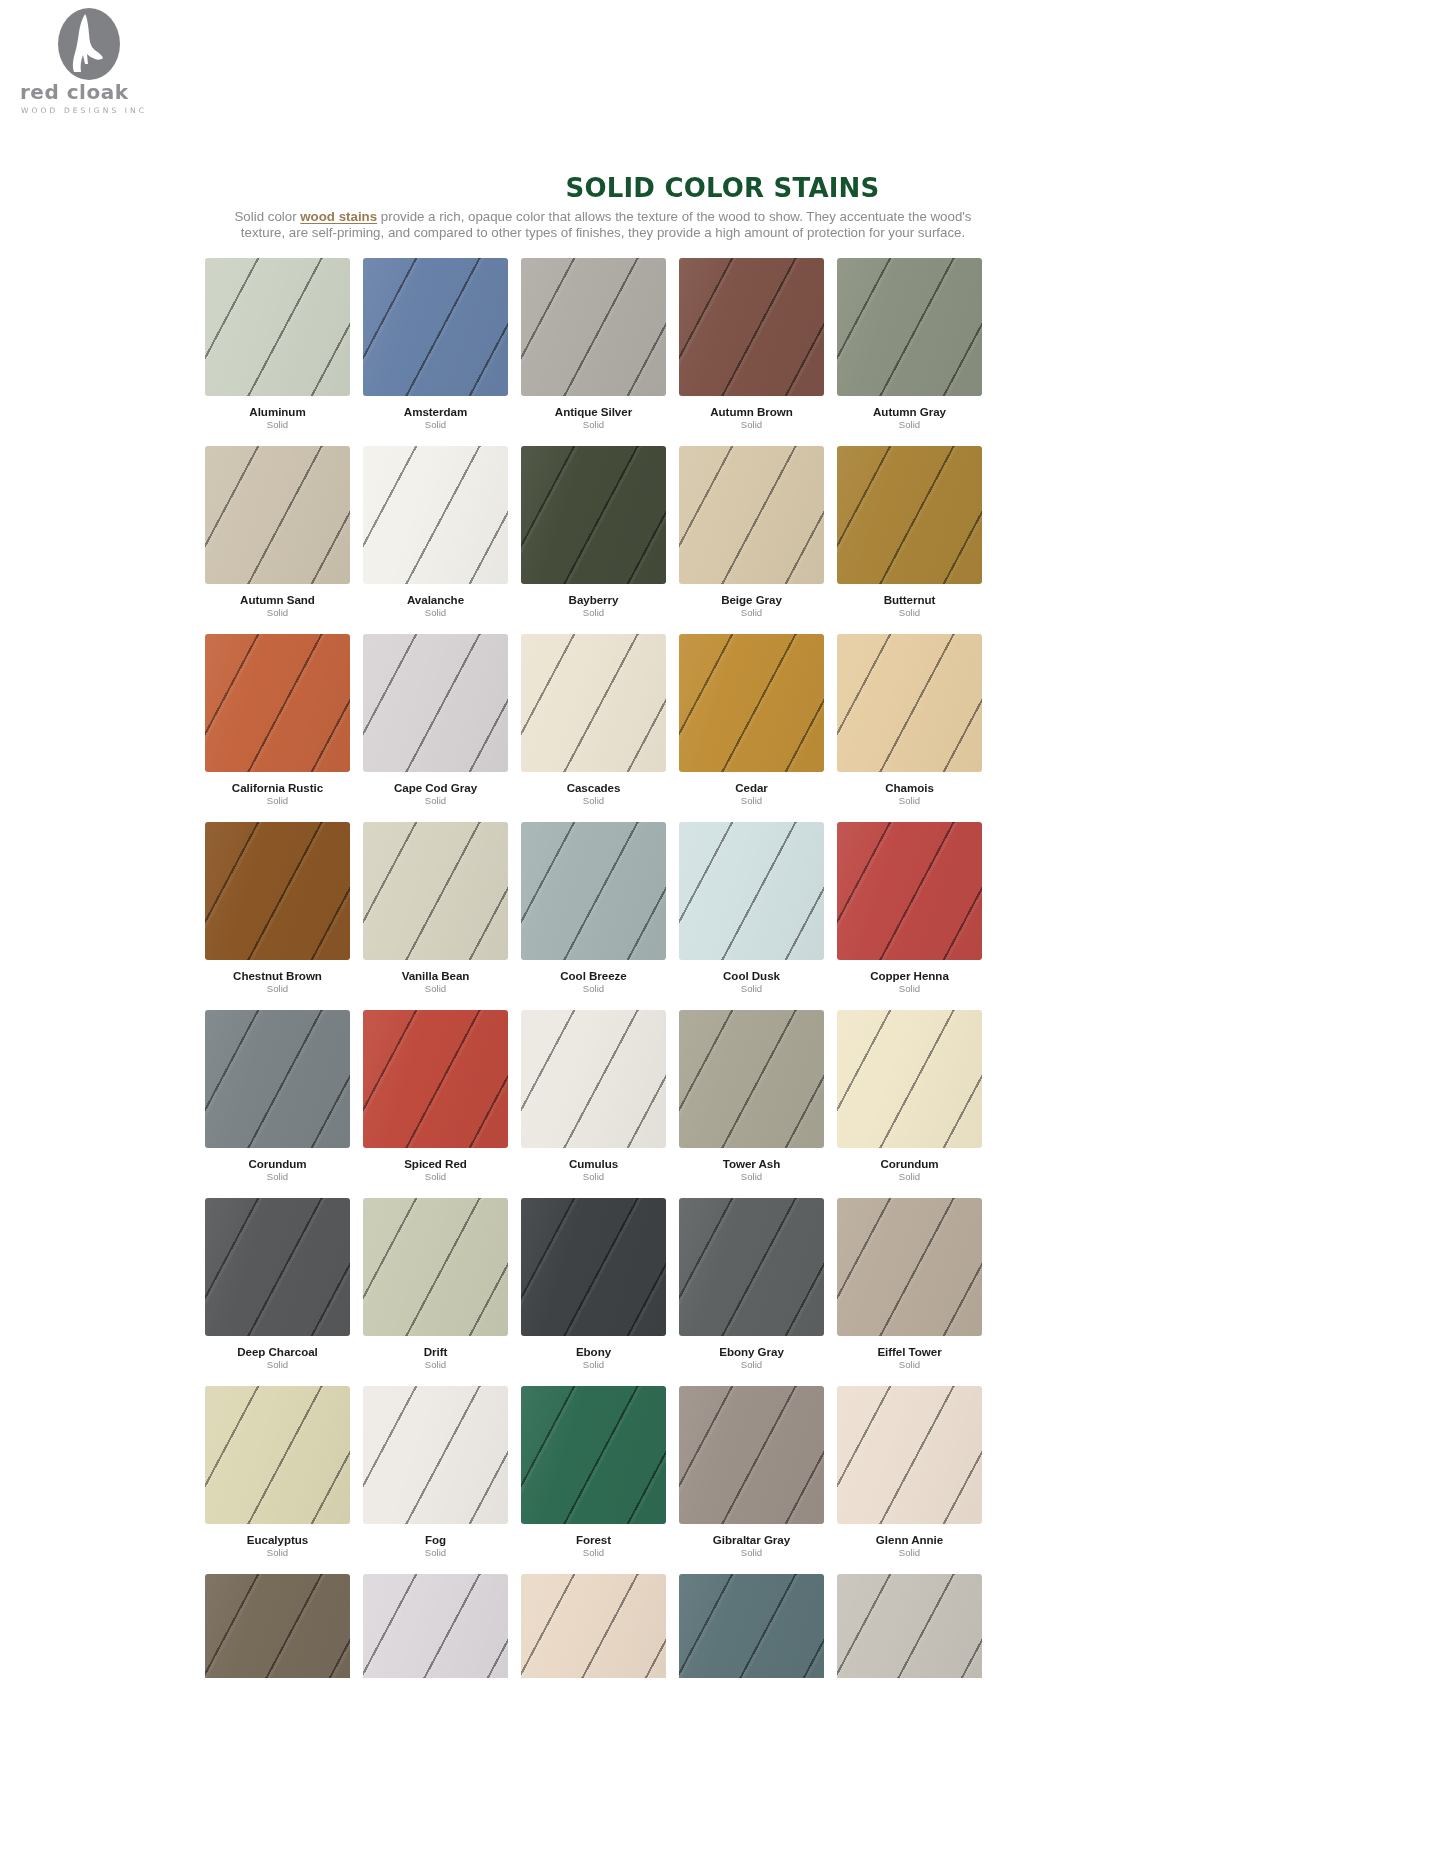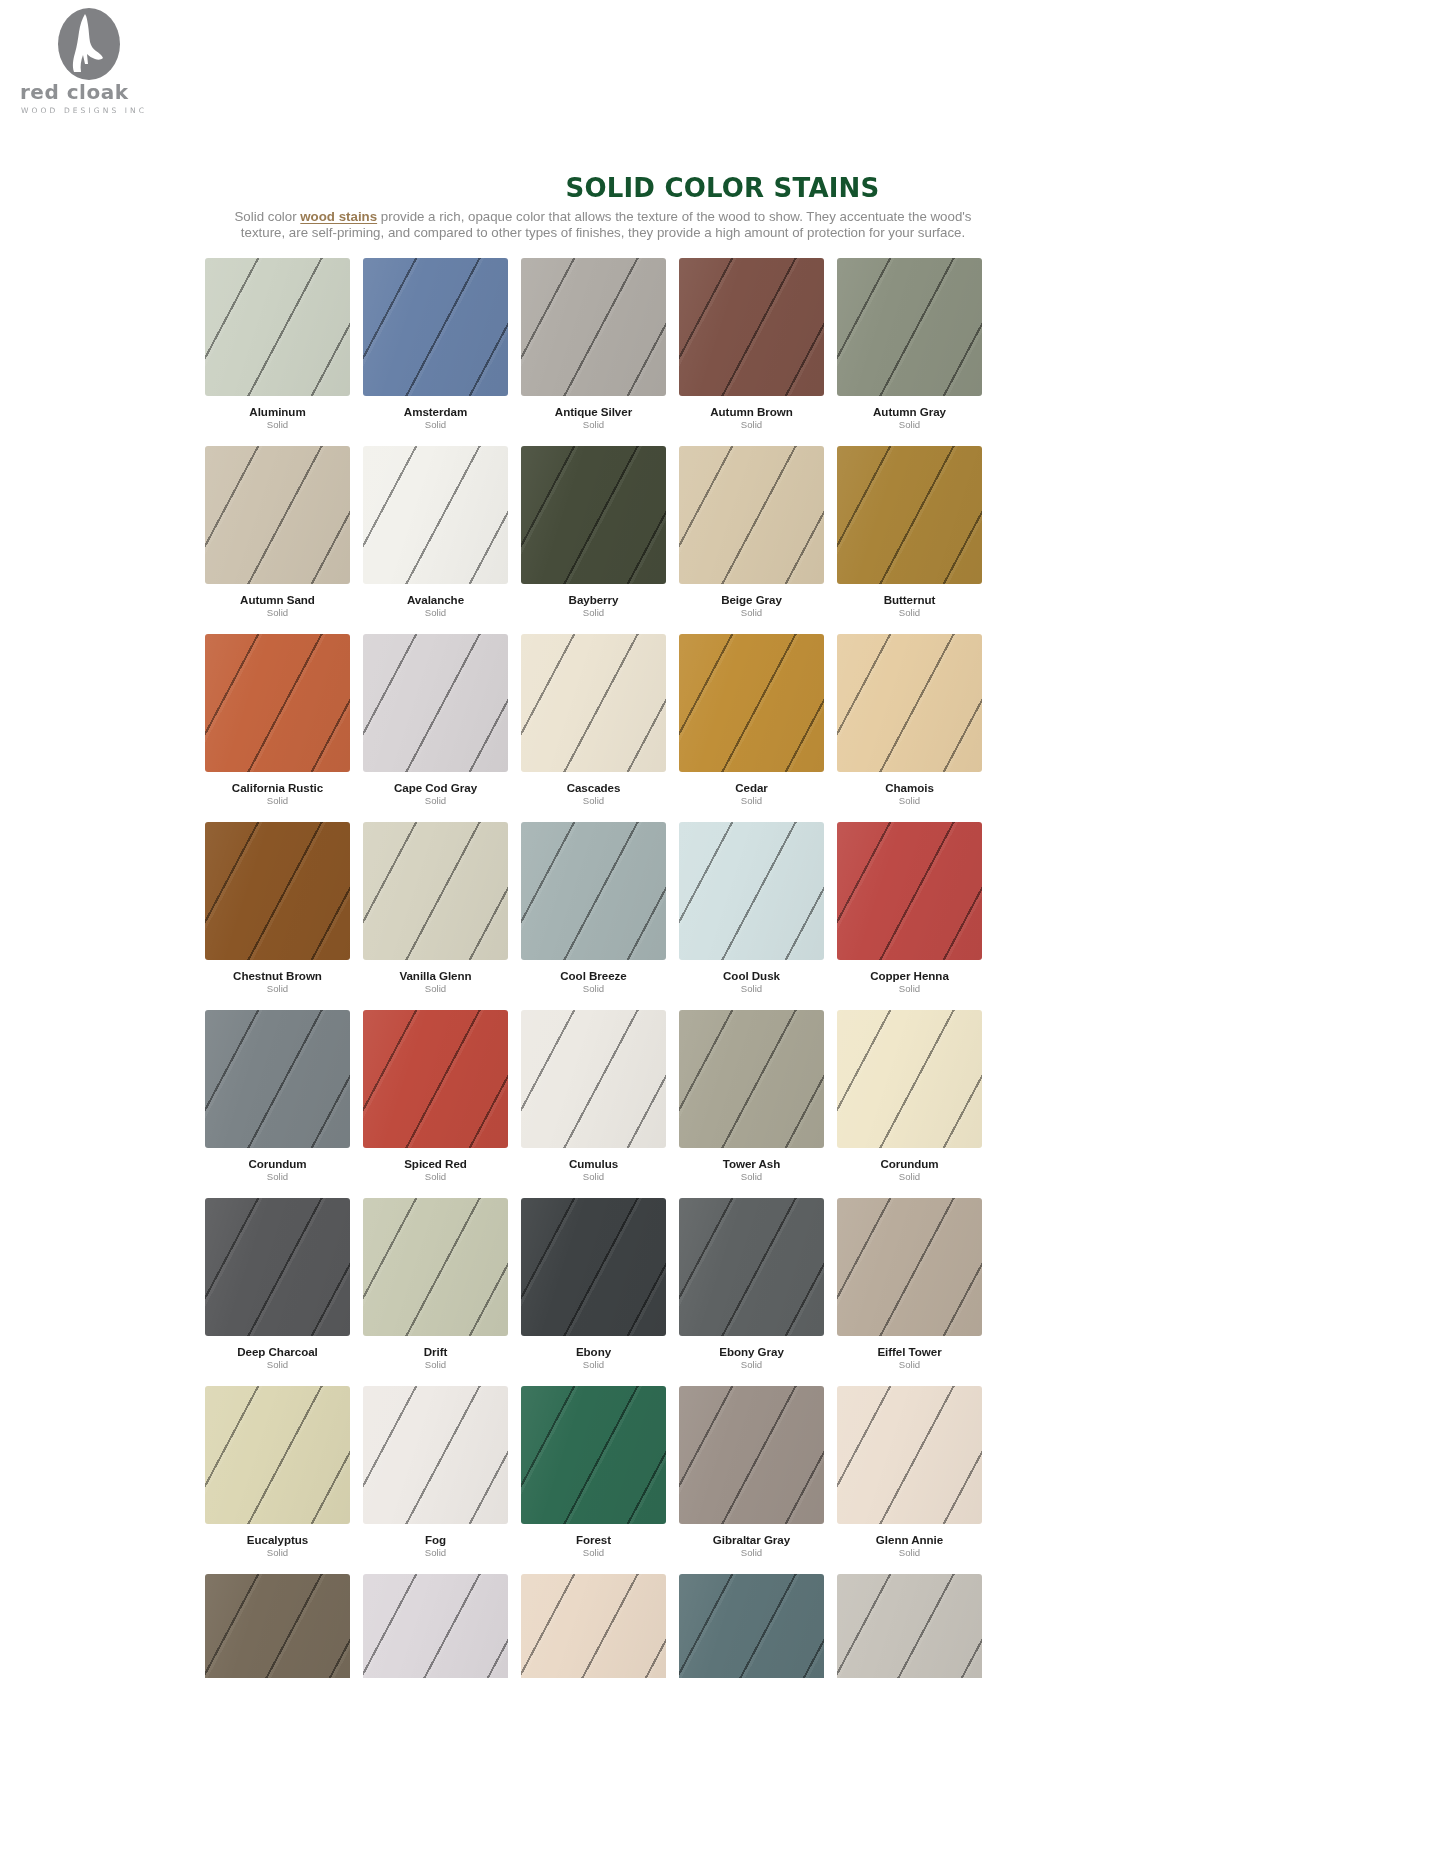--- a/index.html
+++ b/index.html
@@ -304,21 +304,21 @@
           <div class="shade"></div>
         </div>
         <div class="swatch-name">Chestnut Brown</div>
         <div class="swatch-type">Solid</div>
       </div>
       <div class="swatch-cell">
         <div class="swatch-chip" style="background: rgb(214, 211, 193);">
           <div class="grain"></div>
           <div class="shade"></div>
         </div>
-        <div class="swatch-name">Vanilla Glenn</div>
+        <div class="swatch-name">Vanilla Bean</div>
         <div class="swatch-type">Solid</div>
       </div>
       <div class="swatch-cell">
         <div class="swatch-chip" style="background: rgb(165, 179, 179);">
           <div class="grain"></div>
           <div class="shade"></div>
         </div>
         <div class="swatch-name">Cool Breeze</div>
         <div class="swatch-type">Solid</div>
       </div>

